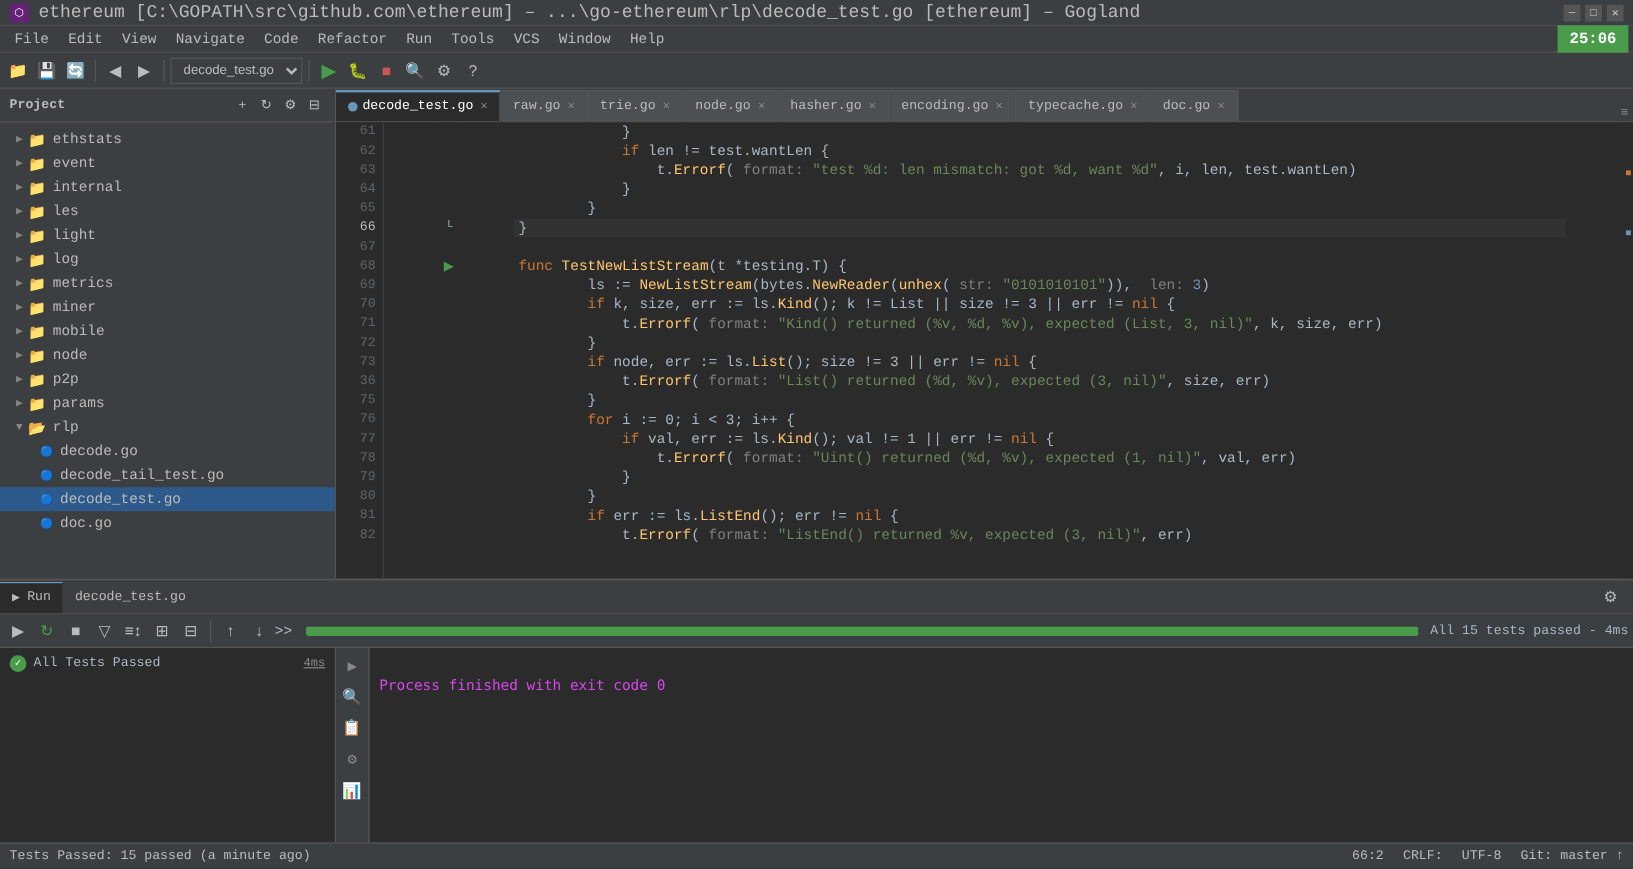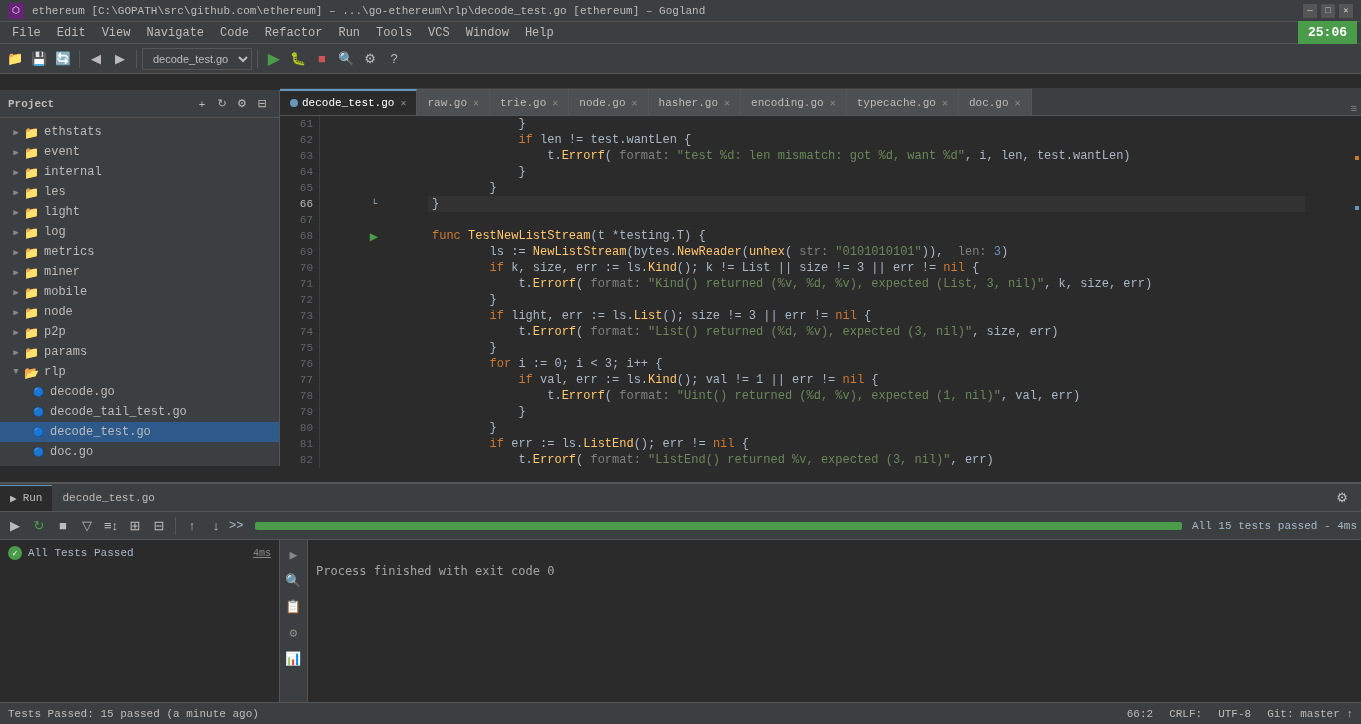--- a/index.html
+++ b/index.html
@@ -1,37 +1,37 @@
 <!DOCTYPE html>
 <html><head>
   <meta charset="utf-8">
   <style>
     * { margin: 0; padding: 0; box-sizing: border-box; }
     body { font-family: 'Consolas', 'Courier New', monospace; font-size: 12px; background: #2b2b2b; color: #a9b7c6; overflow: hidden; width: 1361px; height: 724px; display: flex; flex-direction: column; }
 
     
     .titlebar { background: #3c3f41; height: 22px; display: flex; align-items: center; padding: 0 8px; font-size: 11px; color: #bbbbbb; gap: 8px; border-bottom: 1px solid #555; flex-shrink: 0; }
     .titlebar-icon { width: 16px; height: 16px; background: #627; border-radius: 2px; display: flex; align-items: center; justify-content: center; font-size: 9px; color: white; }
-    .titlebar-title { flex: 1; font-size: 11px; color: #bbbbbb; }
+    .titlebar-title { flex: 1; font-size: 15px; color: #bbbbbb; }
     .titlebar-btns { display: flex; gap: 4px; }
     .titlebar-btn { width: 14px; height: 14px; background: #555; display: flex; align-items: center; justify-content: center; font-size: 9px; cursor: pointer; color: #ccc; }
 
     
     .menubar { background: #3c3f41; height: 22px; display: flex; align-items: center; padding: 0 4px; border-bottom: 1px solid #555; flex-shrink: 0; }
     .menu-item { padding: 2px 8px; font-size: 12px; color: #bbbbbb; cursor: pointer; }
 
     
     .toolbar { background: #3c3f41; height: 30px; display: flex; align-items: center; padding: 0 4px; border-bottom: 1px solid #555; flex-shrink: 0; gap: 2px; }
     .toolbar-btn { width: 22px; height: 22px; background: transparent; border: none; color: #bbbbbb; cursor: pointer; display: flex; align-items: center; justify-content: center; font-size: 13px; }
     .toolbar-sep { width: 1px; height: 18px; background: #555; margin: 0 3px; }
     .toolbar-dropdown { background: #3c3f41; border: 1px solid #555; color: #bbbbbb; padding: 2px 6px; font-size: 11px; height: 22px; cursor: pointer; }
     .toolbar-clock { background: #4a9c4a; color: white; padding: 2px 8px; font-size: 12px; font-weight: bold; margin-left: auto; height: 24px; display: flex; align-items: center; }
 
     
-    .main-area { display: flex; flex: 1; overflow: hidden; align-items: center; }
+    .main-area { display: flex; flex: 1; overflow: hidden; }
 
     
     .sidebar { width: 280px; background: #3c3f41; border-right: 1px solid #555; display: flex; flex-direction: column; flex-shrink: 0; overflow: hidden; }
     .sidebar-header { height: 28px; background: #3c3f41; display: flex; align-items: center; padding: 0 8px; border-bottom: 1px solid #555; gap: 4px; }
     .sidebar-title { font-size: 11px; color: #bbbbbb; font-weight: bold; flex: 1; }
     .sidebar-icons { display: flex; gap: 2px; }
     .sidebar-icon-btn { width: 18px; height: 18px; background: transparent; border: none; color: #bbbbbb; cursor: pointer; font-size: 11px; display: flex; align-items: center; justify-content: center; }
     .sidebar-tree { flex: 1; overflow-y: auto; padding: 4px 0; }
     .tree-item { display: flex; align-items: center; padding: 1px 0; padding-left: 8px; cursor: pointer; height: 20px; }
     .tree-item .arrow { width: 16px; height: 16px; display: flex; align-items: center; justify-content: center; font-size: 9px; color: #888; }
@@ -76,21 +76,21 @@
     .bottom-tabs { height: 28px; background: #3c3f41; display: flex; align-items: center; border-bottom: 1px solid #555; }
     .bottom-tab { height: 26px; padding: 0 10px; display: flex; align-items: center; gap: 6px; background: transparent; cursor: pointer; font-size: 11px; color: #bbbbbb; }
     .bottom-tab.active { background: #2b2b2b; border-top: 1px solid #6897bb; }
     .bottom-content { flex: 1; display: flex; overflow: hidden; }
     .bottom-sidebar { width: 280px; border-right: 1px solid #555; overflow-y: auto; padding: 4px 0; }
     .run-item { display: flex; align-items: center; padding: 2px 8px; gap: 6px; cursor: pointer; }
     .run-item .status-icon { width: 14px; height: 14px; border-radius: 50%; background: #4a9c4a; display: flex; align-items: center; justify-content: center; font-size: 9px; color: white; }
     .run-item .item-text { font-size: 11px; color: #a9b7c6; }
     .run-item .time-badge { font-size: 10px; color: #888; margin-left: auto; text-decoration: underline; }
     .bottom-main { flex: 1; overflow-y: auto; padding: 4px 8px; font-size: 12px; font-family: monospace; }
-    .output-line { height: 18px; color: #a3a3a3; display: flex; align-items: center; }
+    .output-line { height: 18px; color: #d946ef; display: flex; align-items: center; }
 
     
     .bottom-toolbar { height: 28px; background: #3c3f41; display: flex; align-items: center; padding: 0 4px; border-bottom: 1px solid #555; gap: 2px; }
     .progress-bar-container { flex: 1; height: 8px; background: #555; margin: 0 8px; border-radius: 2px; overflow: hidden; }
     .progress-bar { height: 100%; background: #4a9c4a; width: 100%; }
     .test-result-text { font-size: 11px; color: #a9b7c6; white-space: nowrap; }
 
     
     .statusbar { height: 22px; background: #3c3f41; display: flex; align-items: center; padding: 0 8px; border-top: 1px solid #555; flex-shrink: 0; gap: 16px; }
     .status-item { font-size: 11px; color: #bbbbbb; }
@@ -306,21 +306,21 @@
         <div class="line-num">64</div>
         <div class="line-num">65</div>
         <div class="line-num current">66</div>
         <div class="line-num">67</div>
         <div class="line-num">68</div>
         <div class="line-num">69</div>
         <div class="line-num">70</div>
         <div class="line-num">71</div>
         <div class="line-num">72</div>
         <div class="line-num">73</div>
-        <div class="line-num">74</div>
+        <div class="line-num">36</div>
         <div class="line-num">75</div>
         <div class="line-num">76</div>
         <div class="line-num">77</div>
         <div class="line-num">78</div>
         <div class="line-num">79</div>
         <div class="line-num">80</div>
         <div class="line-num">81</div>
         <div class="line-num">82</div>
       </div>
 
@@ -355,21 +355,21 @@
         <div class="code-line"><span style="color:#a9b7c6;">&nbsp;&nbsp;&nbsp;&nbsp;&nbsp;&nbsp;&nbsp;&nbsp;&nbsp;&nbsp;&nbsp;&nbsp;&nbsp;&nbsp;&nbsp;&nbsp;t.</span><span class="fn">Errorf</span><span style="color:#a9b7c6;">(</span><span style="color:#808080;"> format:</span><span class="str"> "test %d: len mismatch: got %d, want %d"</span><span style="color:#a9b7c6;">, i, len, test.wantLen)</span></div>
         <div class="code-line"><span style="color:#a9b7c6;">&nbsp;&nbsp;&nbsp;&nbsp;&nbsp;&nbsp;&nbsp;&nbsp;&nbsp;&nbsp;&nbsp;&nbsp;}</span></div>
         <div class="code-line"><span style="color:#a9b7c6;">&nbsp;&nbsp;&nbsp;&nbsp;&nbsp;&nbsp;&nbsp;&nbsp;}</span></div>
         <div class="code-line active-line"><span style="color:#a9b7c6;">}</span></div>
         <div class="code-line">&nbsp;</div>
         <div class="code-line"><span class="kw">func</span><span style="color:#a9b7c6;"> </span><span class="fn">TestNewListStream</span><span style="color:#a9b7c6;">(t *testing.T) {</span></div>
         <div class="code-line"><span style="color:#a9b7c6;">&nbsp;&nbsp;&nbsp;&nbsp;&nbsp;&nbsp;&nbsp;&nbsp;ls := </span><span class="fn">NewListStream</span><span style="color:#a9b7c6;">(bytes.</span><span class="fn">NewReader</span><span style="color:#a9b7c6;">(</span><span class="fn">unhex</span><span style="color:#a9b7c6;">(</span><span style="color:#808080;"> str:</span><span class="str"> "0101010101"</span><span style="color:#a9b7c6;">)),</span><span style="color:#808080;">&nbsp; len:</span><span class="num"> 3</span><span style="color:#a9b7c6;">)</span></div>
         <div class="code-line"><span style="color:#a9b7c6;">&nbsp;&nbsp;&nbsp;&nbsp;&nbsp;&nbsp;&nbsp;&nbsp;</span><span class="kw">if</span><span style="color:#a9b7c6;"> k, size, err := ls.</span><span class="fn">Kind</span><span style="color:#a9b7c6;">(); k != </span><span style="color:#a9b7c6;">List</span><span style="color:#a9b7c6;"> || size != 3 || err != </span><span class="kw">nil</span><span style="color:#a9b7c6;"> {</span></div>
         <div class="code-line"><span style="color:#a9b7c6;">&nbsp;&nbsp;&nbsp;&nbsp;&nbsp;&nbsp;&nbsp;&nbsp;&nbsp;&nbsp;&nbsp;&nbsp;t.</span><span class="fn">Errorf</span><span style="color:#a9b7c6;">(</span><span style="color:#808080;"> format:</span><span class="str"> "Kind() returned (%v, %d, %v), expected (List, 3, nil)"</span><span style="color:#a9b7c6;">, k, size, err)</span></div>
         <div class="code-line"><span style="color:#a9b7c6;">&nbsp;&nbsp;&nbsp;&nbsp;&nbsp;&nbsp;&nbsp;&nbsp;}</span></div>
-        <div class="code-line"><span style="color:#a9b7c6;">&nbsp;&nbsp;&nbsp;&nbsp;&nbsp;&nbsp;&nbsp;&nbsp;</span><span class="kw">if</span><span style="color:#a9b7c6;"> light, err := ls.</span><span class="fn">List</span><span style="color:#a9b7c6;">(); size != 3 || err != </span><span class="kw">nil</span><span style="color:#a9b7c6;"> {</span></div>
+        <div class="code-line"><span style="color:#a9b7c6;">&nbsp;&nbsp;&nbsp;&nbsp;&nbsp;&nbsp;&nbsp;&nbsp;</span><span class="kw">if</span><span style="color:#a9b7c6;"> node, err := ls.</span><span class="fn">List</span><span style="color:#a9b7c6;">(); size != 3 || err != </span><span class="kw">nil</span><span style="color:#a9b7c6;"> {</span></div>
         <div class="code-line"><span style="color:#a9b7c6;">&nbsp;&nbsp;&nbsp;&nbsp;&nbsp;&nbsp;&nbsp;&nbsp;&nbsp;&nbsp;&nbsp;&nbsp;t.</span><span class="fn">Errorf</span><span style="color:#a9b7c6;">(</span><span style="color:#808080;"> format:</span><span class="str"> "List() returned (%d, %v), expected (3, nil)"</span><span style="color:#a9b7c6;">, size, err)</span></div>
         <div class="code-line"><span style="color:#a9b7c6;">&nbsp;&nbsp;&nbsp;&nbsp;&nbsp;&nbsp;&nbsp;&nbsp;}</span></div>
         <div class="code-line"><span style="color:#a9b7c6;">&nbsp;&nbsp;&nbsp;&nbsp;&nbsp;&nbsp;&nbsp;&nbsp;</span><span class="kw">for</span><span style="color:#a9b7c6;"> i := 0; i &lt; 3; i++ {</span></div>
         <div class="code-line"><span style="color:#a9b7c6;">&nbsp;&nbsp;&nbsp;&nbsp;&nbsp;&nbsp;&nbsp;&nbsp;&nbsp;&nbsp;&nbsp;&nbsp;</span><span class="kw">if</span><span style="color:#a9b7c6;"> val, err := ls.</span><span class="fn">Kind</span><span style="color:#a9b7c6;">(); val != 1 || err != </span><span class="kw">nil</span><span style="color:#a9b7c6;"> {</span></div>
         <div class="code-line"><span style="color:#a9b7c6;">&nbsp;&nbsp;&nbsp;&nbsp;&nbsp;&nbsp;&nbsp;&nbsp;&nbsp;&nbsp;&nbsp;&nbsp;&nbsp;&nbsp;&nbsp;&nbsp;t.</span><span class="fn">Errorf</span><span style="color:#a9b7c6;">(</span><span style="color:#808080;"> format:</span><span class="str"> "Uint() returned (%d, %v), expected (1, nil)"</span><span style="color:#a9b7c6;">, val, err)</span></div>
         <div class="code-line"><span style="color:#a9b7c6;">&nbsp;&nbsp;&nbsp;&nbsp;&nbsp;&nbsp;&nbsp;&nbsp;&nbsp;&nbsp;&nbsp;&nbsp;}</span></div>
         <div class="code-line"><span style="color:#a9b7c6;">&nbsp;&nbsp;&nbsp;&nbsp;&nbsp;&nbsp;&nbsp;&nbsp;}</span></div>
         <div class="code-line"><span style="color:#a9b7c6;">&nbsp;&nbsp;&nbsp;&nbsp;&nbsp;&nbsp;&nbsp;&nbsp;</span><span class="kw">if</span><span style="color:#a9b7c6;"> err := ls.</span><span class="fn">ListEnd</span><span style="color:#a9b7c6;">(); err != </span><span class="kw">nil</span><span style="color:#a9b7c6;"> {</span></div>
         <div class="code-line"><span style="color:#a9b7c6;">&nbsp;&nbsp;&nbsp;&nbsp;&nbsp;&nbsp;&nbsp;&nbsp;&nbsp;&nbsp;&nbsp;&nbsp;t.</span><span class="fn">Errorf</span><span style="color:#a9b7c6;">(</span><span style="color:#808080;"> format:</span><span class="str"> "ListEnd() returned %v, expected (3, nil)"</span><span style="color:#a9b7c6;">, err)</span></div>
       </div>

